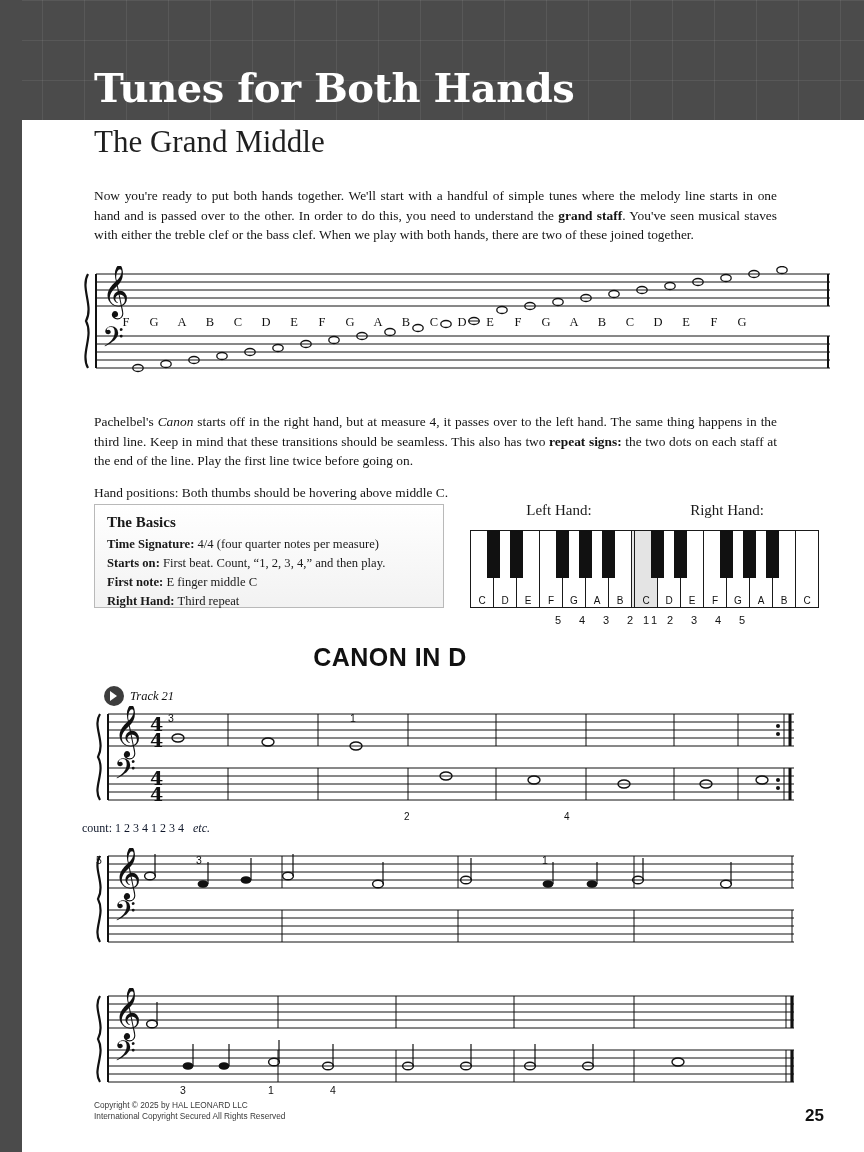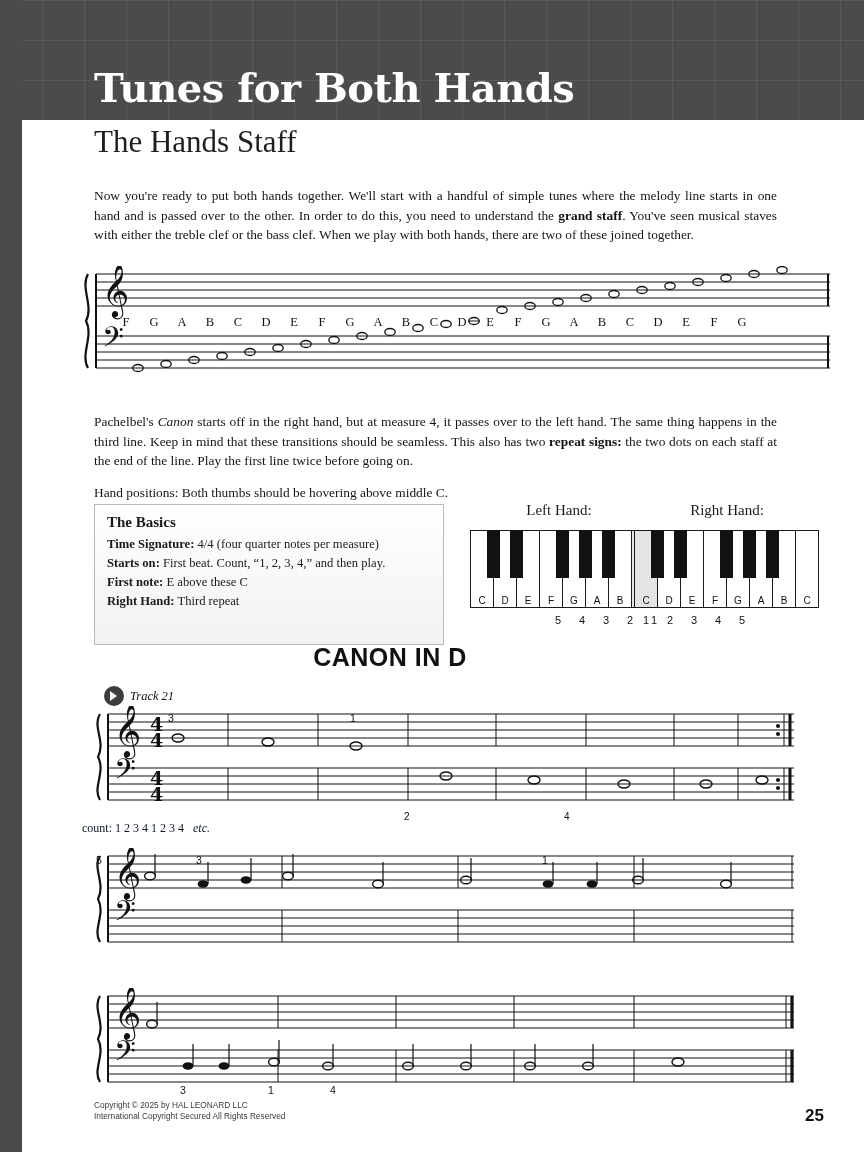--- a/index.html
+++ b/index.html
@@ -58,21 +58,21 @@
     text-align: justify;
     color:#141414;
   }
   .para b { font-weight:700; }
   .para i { font-style: italic; }
   
   .staffbox { position:absolute; }
   svg { display:block; }
   
   .basics {
-    position:absolute; left:94px; top:504px; width:350px; height:141px;
+    position:absolute; left:94px; top:504px; width:350px; height:104px;
     border:1px solid #b9b9b9;
     background: linear-gradient(to bottom, #ffffff 0%, #f2f2f2 100%);
     padding:9px 12px;
   }
   .basics h3 { margin:0 0 5px 0; font-size:15px; font-weight:700; }
   .basics p { margin:0 0 2px 0; font-size:12.6px; line-height:1.35; }
   .basics p b { font-weight:700; }
   
   .kbd-label {
     position:absolute; font-size:15px; color:#1a1a1a; text-align:center;
@@ -151,21 +151,21 @@
 <body>
 
 <div class="page">
 
   <div class="header-band">
     <div class="grid"></div>
   </div>
   <div class="left-dark"></div>
 
   <div class="page-title">Tunes for Both Hands</div>
-  <div class="page-subtitle">The Hands Staff</div>
+  <div class="page-subtitle">The Grand Middle</div>
 
   <div class="para" style="top:186px;">
     <span>Now you're ready to put both hands together. We'll start with a handful of simple tunes where the melody line starts in one hand and is passed over to the other. In order to do this, you need to understand the </span><b>grand staff</b><span>. You've seen musical staves with either the treble clef or the bass clef. When we play with both hands, there are two of these joined together.</span>
   </div>
 
   <div class="staffbox" style="left:78px; top:266px;">
     <svg width="760" height="112" viewBox="0 0 760 112">
 
       <g stroke="#111" stroke-width="1">
         <line x1="18" y1="8" x2="752" y2="8"></line>
@@ -251,21 +251,21 @@
   <div class="para" style="top:412px;">
     <span>Pachelbel's </span><i>Canon</i><span> starts off in the right hand, but at measure 4, it passes over to the left hand. The same thing happens in the third line. Keep in mind that these transitions should be seamless. This also has two </span><b>repeat signs:</b><span> the two dots on each staff at the end of the line. Play the first line twice before going on.</span>
   </div>
 
   <div class="para" style="top:483px;">Hand positions: Both thumbs should be hovering above middle C.</div>
 
   <div class="basics">
     <h3>The Basics</h3>
     <p><b>Time Signature:</b><span> 4/4 (four quarter notes per measure)</span></p>
     <p><b>Starts on:</b><span> First beat. Count, “1, 2, 3, 4,” and then play.</span></p>
-    <p><b>First note:</b><span> E above these C</span></p>
+    <p><b>First note:</b><span> E finger middle C</span></p>
     <p><b>Right Hand:</b><span> Third repeat</span></p>
   </div>
 
   <div class="kbd-label" style="left:466px; top:502px; width:186px;">Left Hand:</div>
   <div class="kbd" id="kbd-left" style="left:470px; top:530px;">
       <div class="whites">
         <div class="wk">
           <span>C</span>
         </div>
         <div class="wk">

